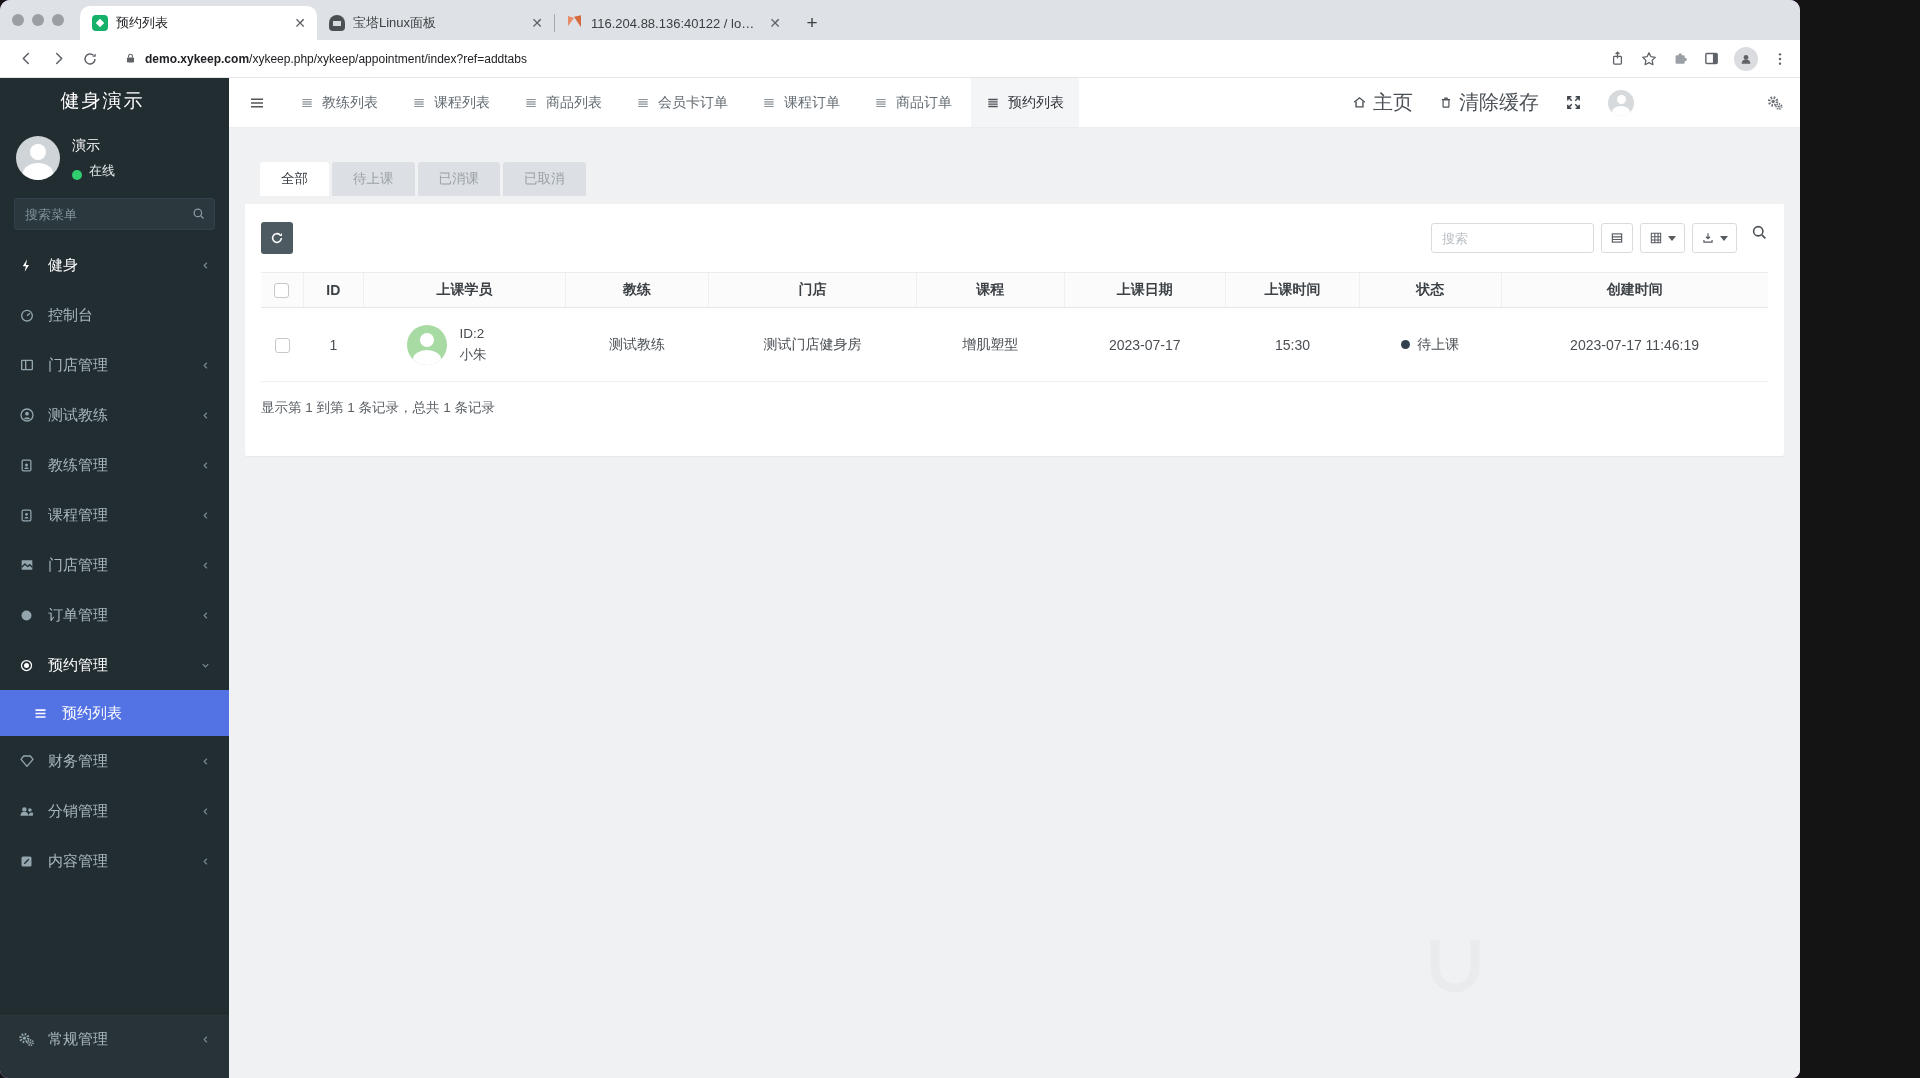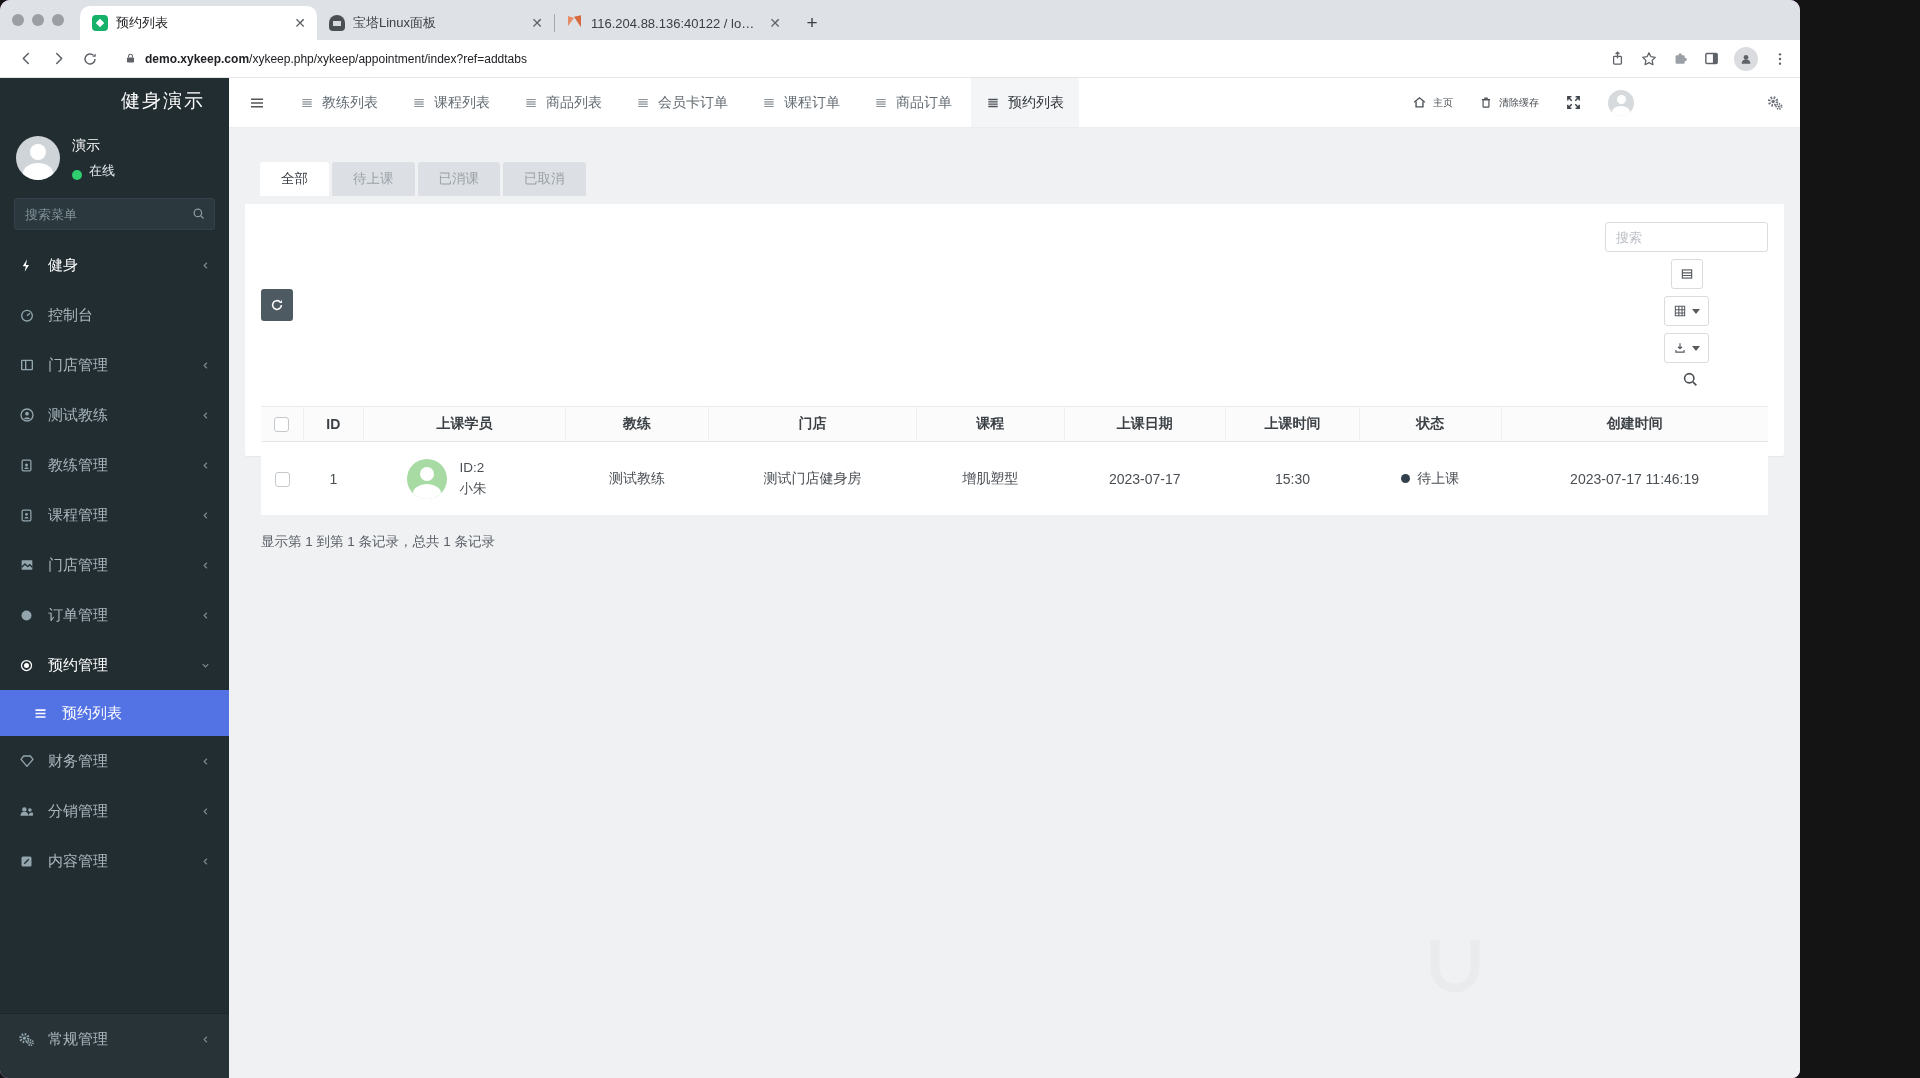--- a/index.html
+++ b/index.html
@@ -33,21 +33,21 @@
   .url .path { font-weight:500; color:#202124; }
   .tb-right { display:flex; align-items:center; gap:14px; margin-left:8px; }
   .prof { width:24px; height:24px; border-radius:50%; background:#dadce0; display:flex; align-items:center; justify-content:center; color:#5f6368; }
   svg.ic { display:block; }
 
   
   .app { flex:1; display:flex; overflow:hidden; }
 
   
   .sidebar { width:229px; background:#222d32; flex:none; display:flex; flex-direction:column; color:#aebfc6; }
-  .brand { height:46px; line-height:46px; text-align:right; padding-right:24px; color:#fff; font-size:19px; letter-spacing:2px; flex:none; }
+  .brand { height:46px; line-height:46px; text-align:center; padding-right:24px; color:#fff; font-size:19px; letter-spacing:2px; flex:none; }
   .user-panel { display:flex; align-items:center; gap:12px; padding:12px 16px 14px; flex:none; }
   .u-avatar { width:44px; height:44px; border-radius:50%; background:#cfd4d8; position:relative; overflow:hidden; flex:none; }
   .u-avatar::before { content:""; position:absolute; left:14px; top:8px; width:16px; height:16px; border-radius:50%; background:#fff; }
   .u-avatar::after { content:""; position:absolute; left:7px; top:27px; width:30px; height:20px; border-radius:50% 50% 0 0; background:#fff; }
   .u-name { color:#fff; font-size:14px; margin-bottom:7px; }
   .u-status { display:flex; align-items:flex-end; gap:7px; font-size:13px; color:#e4ebee; }
   .dot-online { width:10px; height:10px; border-radius:50%; background:#2fcf6f; }
   .menu-search { margin:4px 14px 10px; position:relative; flex:none; }
   .menu-search input { width:100%; height:32px; background:#2b383e; border:1px solid #33424a; border-radius:3px; color:#d4dde1; font-size:13px; padding:0 30px 0 10px; outline:none; font-family:inherit; }
   .menu-search input::placeholder { color:#7f9097; }
@@ -64,36 +64,36 @@
   .menu-bottom { margin-top:auto; background:rgba(255,255,255,.03); border-top:1px solid rgba(0,0,0,.25); padding-bottom:14px; }
 
   
   .main { flex:1; background:#eff1f3; display:flex; flex-direction:column; overflow:hidden; position:relative; }
   .navbar { height:50px; background:#fff; display:flex; align-items:stretch; flex:none; border-bottom:1px solid #ebedef; }
   .nb-burger { width:56px; display:flex; align-items:center; justify-content:center; color:#555; }
   .ntab { display:flex; align-items:center; gap:8px; padding:0 15px; font-size:14px; color:#636b72; margin-right:4px; }
   .ntab .tic { color:#8a9197; display:flex; }
   .ntab.active { background:#f4f5f7; color:#2e3338; }
   .ntab.active .tic { color:#4a5056; }
-  .nav-right { margin-left:auto; display:flex; align-items:center; gap:26px; font-size:10px; color:#4a5056; }
+  .nav-right { margin-left:auto; display:flex; align-items:center; gap:26px; font-size:20px; color:#4a5056; }
   .nav-act { display:flex; align-items:center; gap:6px; }
   .nb-avatar { width:26px; height:26px; border-radius:50%; background:#d7dadd; position:relative; overflow:hidden; }
   .nb-avatar::before { content:""; position:absolute; left:8.5px; top:5px; width:9px; height:9px; border-radius:50%; background:#fff; }
   .nb-avatar::after { content:""; position:absolute; left:4px; top:16px; width:18px; height:12px; border-radius:50% 50% 0 0; background:#fff; }
   .nb-cogs { margin-left:106px; margin-right:16px; display:flex; align-items:center; color:#6b7177; }
 
   .page { flex:1; padding:34px 16px 9px; overflow:hidden; }
   .filter-tabs { display:flex; gap:3px; margin-left:15px; }
   .ftab { height:34px; padding:0 21px; display:flex; align-items:center; font-size:13.5px; background:#dce0e4; color:#9aa1a8; border-radius:3px 3px 0 0; }
   .ftab.active { background:#fff; color:#3a3f45; }
 
   .card { background:#fff; border-radius:0 2px 2px 2px; margin-top:8px; height:252px; padding:18px 16px; box-shadow:0 1px 1px rgba(0,0,0,.04); display:flex; flex-direction:column; }
   .card-toolbar { display:flex; align-items:center; flex:none; }
   .refresh-btn { width:32px; height:32px; background:#4d5a61; border:none; border-radius:3px; color:#fff; display:flex; align-items:center; justify-content:center; }
-  .ct-right { margin-left:auto; display:flex; align-items:center; gap:7px;flex-direction:column; }
+  .ct-right { margin-left:auto; display:flex; gap:7px; }
   .tsearch { width:163px; height:30px; border:1px solid #d9dcdf; border-radius:3px; font-size:13px; padding:0 10px; outline:none; color:#555; font-family:inherit; }
   .tsearch::placeholder { color:#b9bec4; }
   .tbtn2 { height:30px; background:#fff; border:1px solid #d9dcdf; border-radius:3px; display:flex; align-items:center; justify-content:center; gap:5px; color:#565b60; padding:0 8px; }
   .caret { width:0; height:0; border-left:4px solid transparent; border-right:4px solid transparent; border-top:5px solid #565b60; }
   .mag-ic { color:#4a4f54; display:flex; margin-left:6px; }
 
   table.grid { width:100%; border-collapse:collapse; margin-top:18px; table-layout:fixed; }
   table.grid th { height:35px; font-size:14px; font-weight:700; color:#3c4146; background:#fbfbfb; border-top:1px solid #ececec; border-bottom:1px solid #e6e6e6; border-left:1px solid #efefef; text-align:center; }
   table.grid th:first-child { border-left:none; }
   table.grid td { height:74px; font-size:14px; color:#4a4f54; text-align:center; border-bottom:1px solid #f0f1f2; background:#fff; }

